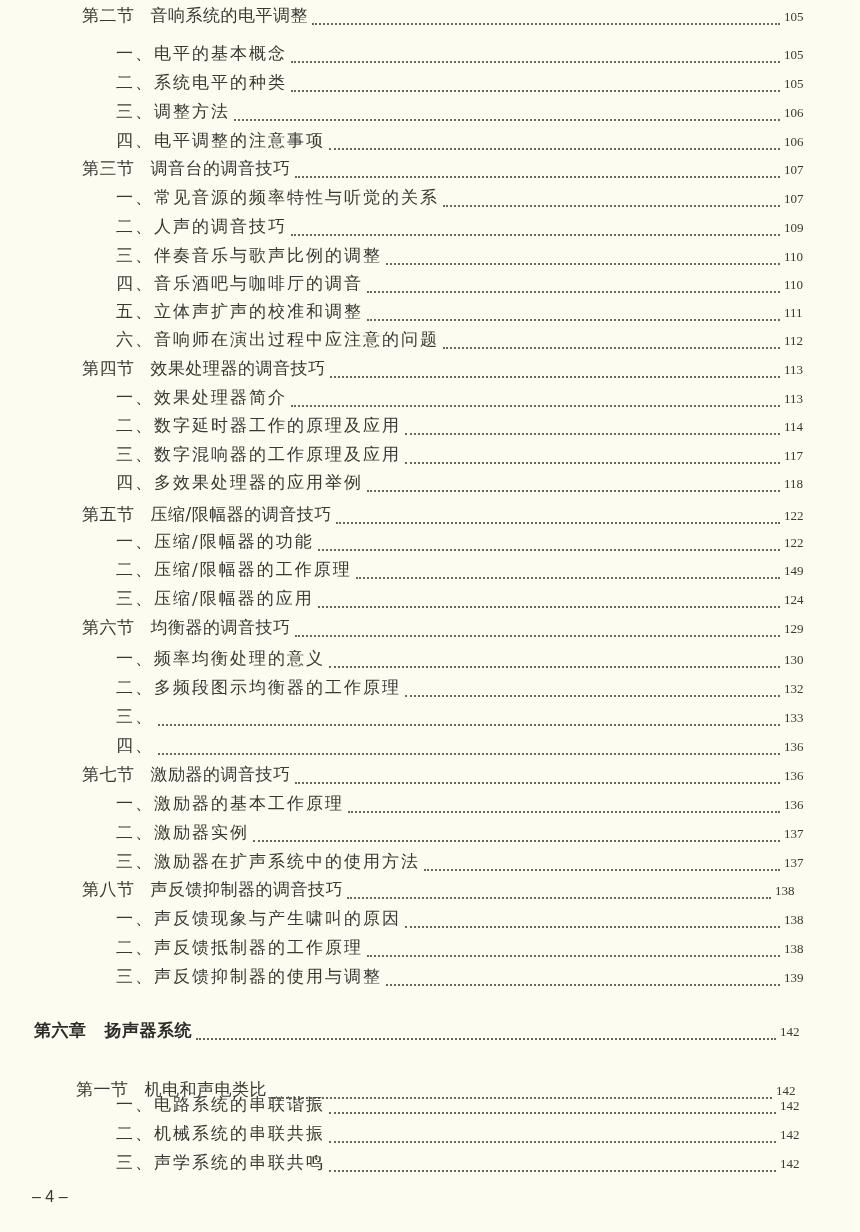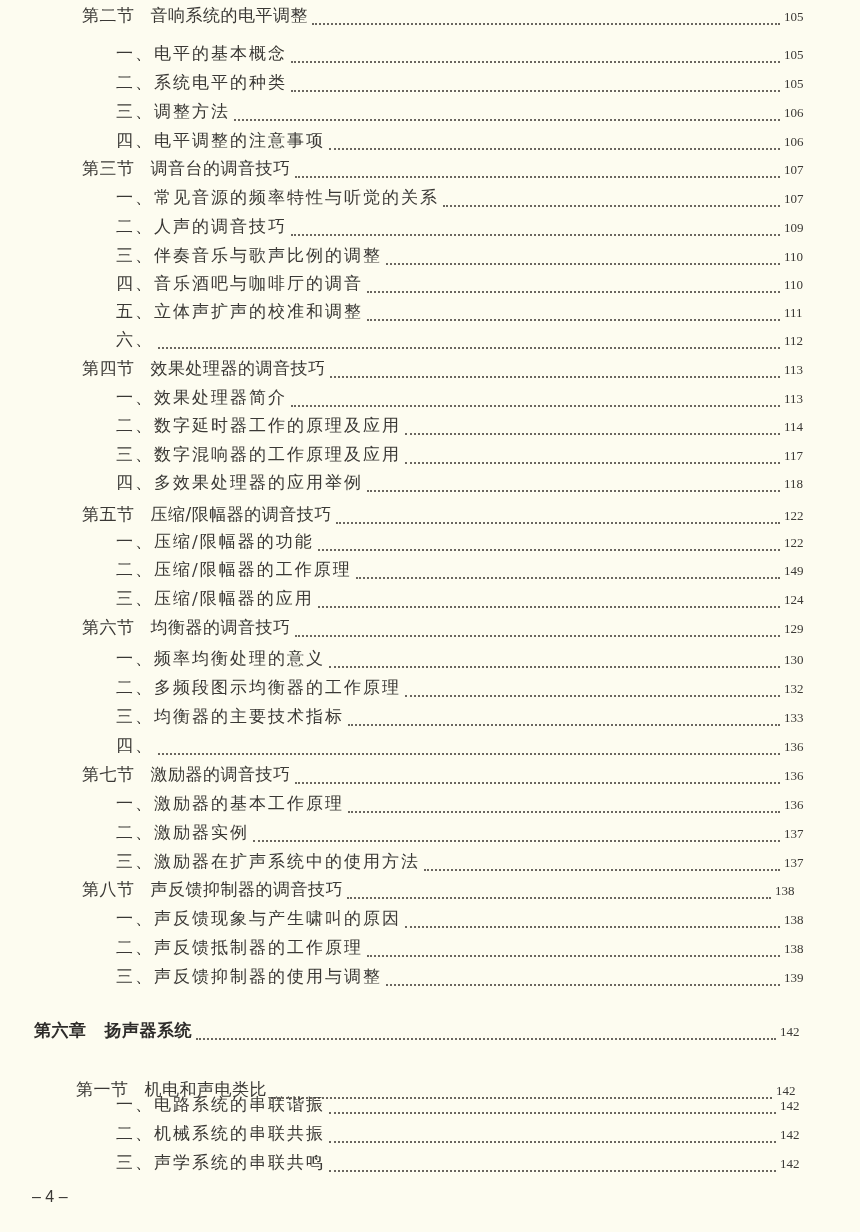--- a/index.html
+++ b/index.html
@@ -112,20 +112,21 @@
         <span class="page-no">110</span>
       </div>
       <div class="row item" style="left: 116px; right: 40px; top: 300px;">
         <span class="label num">五、</span>
         <span class="label title">立体声扩声的校准和调整</span>
         <span class="leader"></span>
         <span class="page-no">111</span>
       </div>
       <div class="row item" style="left: 116px; right: 40px; top: 328px;">
         <span class="label num">六、</span>
+        <span class="label title">音响师在演出过程中应注意的问题</span>
         <span class="leader"></span>
         <span class="page-no">112</span>
       </div>
       <div class="row section" style="left: 82px; right: 40px; top: 357px;">
         <span class="label num">第四节</span>
         <span class="label title">效果处理器的调音技巧</span>
         <span class="leader"></span>
         <span class="page-no">113</span>
       </div>
       <div class="row item" style="left: 116px; right: 40px; top: 386px;">
@@ -189,21 +190,20 @@
         <span class="page-no">130</span>
       </div>
       <div class="row item" style="left: 116px; right: 40px; top: 676px;">
         <span class="label num">二、</span>
         <span class="label title">多频段图示均衡器的工作原理</span>
         <span class="leader"></span>
         <span class="page-no">132</span>
       </div>
       <div class="row item" style="left: 116px; right: 40px; top: 705px;">
         <span class="label num">三、</span>
-        <span class="label title">均衡器的主要技术指标</span>
         <span class="leader"></span>
         <span class="page-no">133</span>
       </div>
       <div class="row item" style="left: 116px; right: 40px; top: 734px;">
         <span class="label num">四、</span>
         <span class="leader"></span>
         <span class="page-no">136</span>
       </div>
       <div class="row section" style="left: 82px; right: 40px; top: 763px;">
         <span class="label num">第七节</span>

